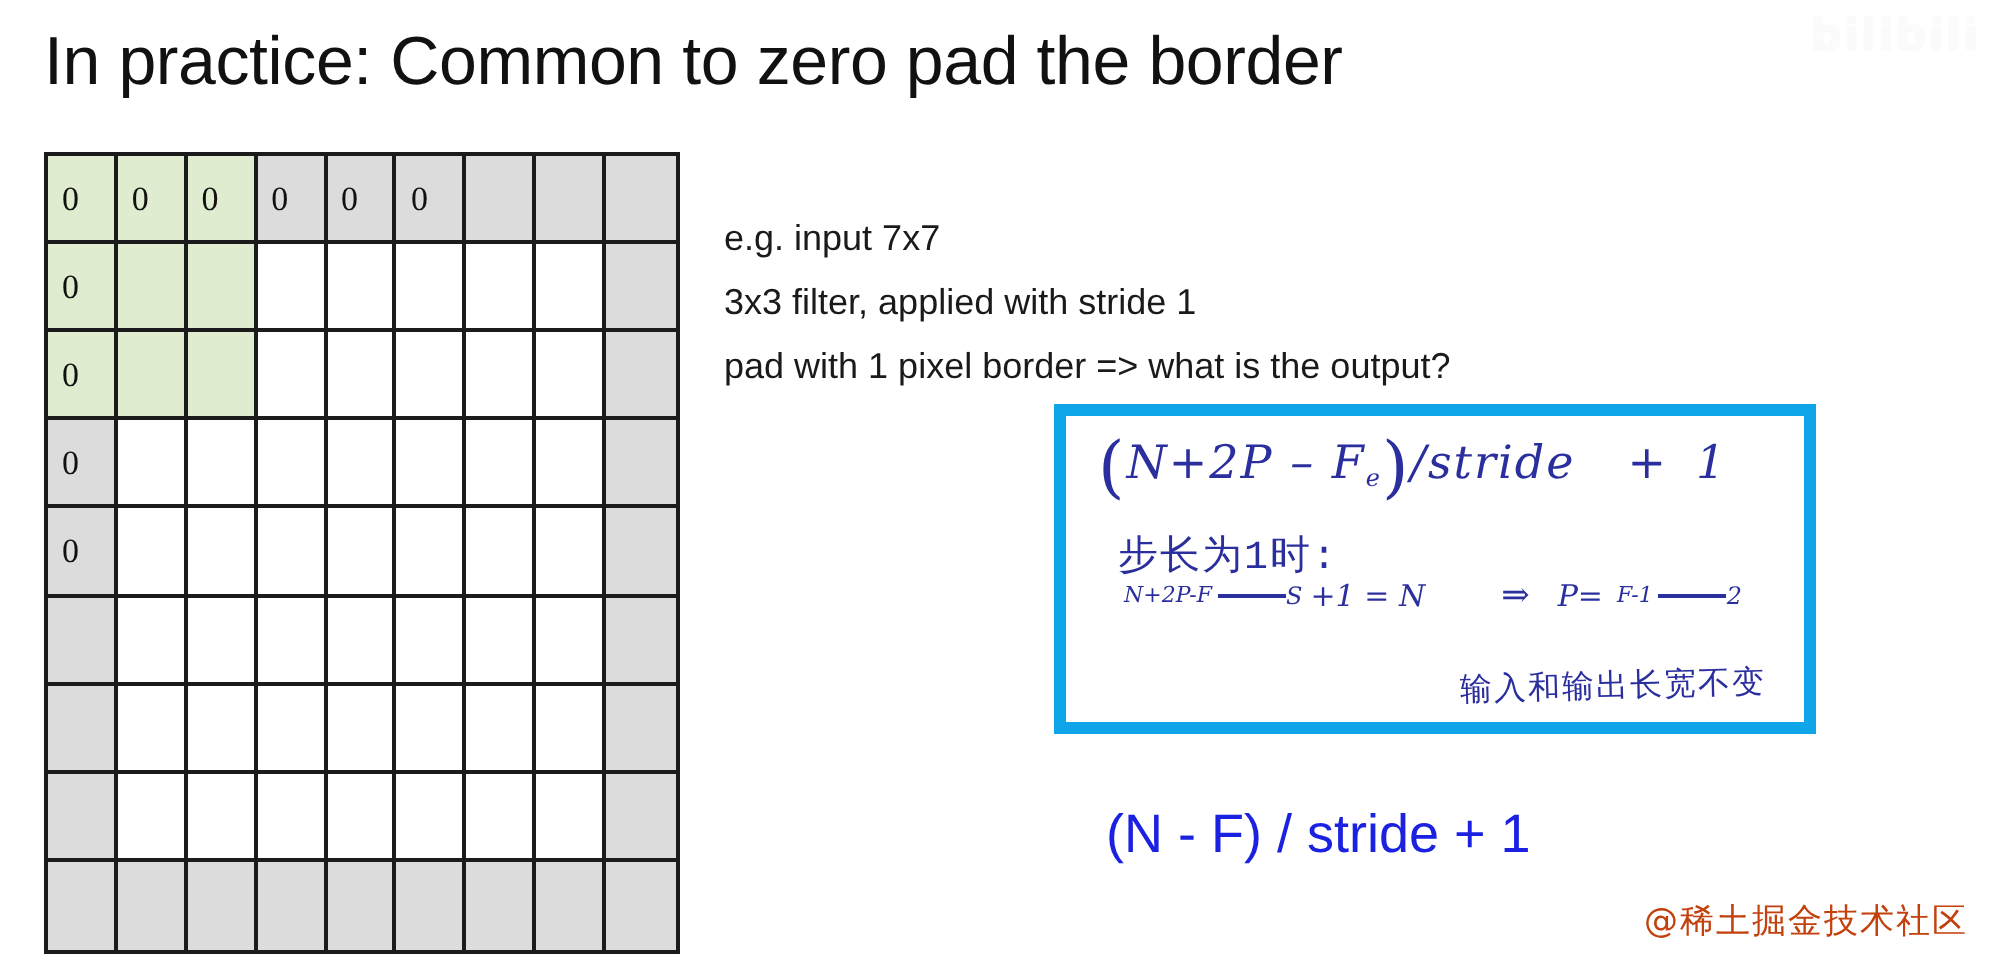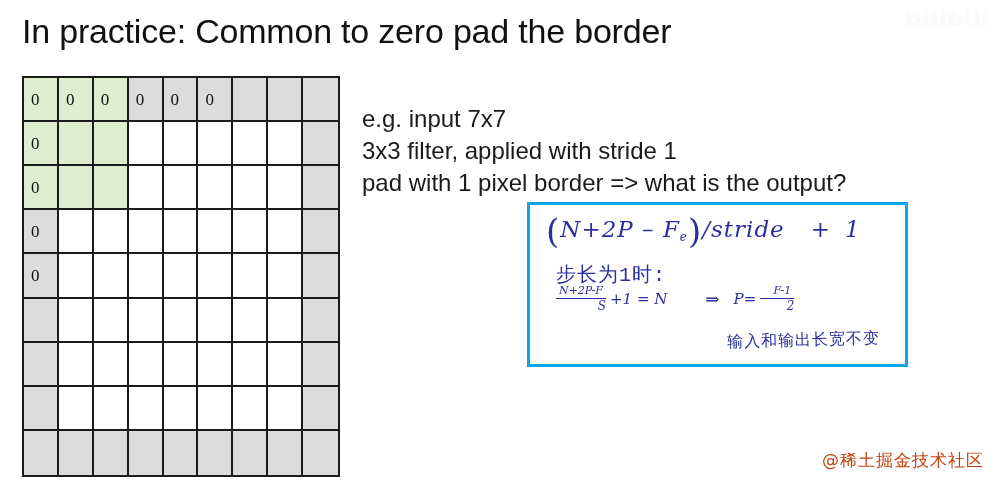--- a/index.html
+++ b/index.html
@@ -93,35 +93,35 @@
   .cell.green { background: #dfeccf; }
 
   
   #text-block {
     position: absolute;
     left: 362px;
     top: 103px;
     width: 600px;
   }
   .txt-line {
-    font-size: 24px;
+    font-size: 18px;
     line-height: 32px;
     color: #1a1a1a;
     white-space: nowrap;
   }
   .txt-line b { font-weight: 400; }
 
   
   #hand-box {
     position: absolute;
     left: 527px;
     top: 202px;
     width: 381px;
     height: 165px;
-    border: 3px solid #0ea5e9;
+    border: 6px solid #0ea5e9;
     box-sizing: border-box;
     background: #ffffff;
   }
   .hand {
     color: #2b2f9e;
     font-family: "DejaVu Serif", serif;
     font-style: italic;
     position: absolute;
     white-space: nowrap;
   }
@@ -152,22 +152,22 @@
   #hand-eq {
     left: 26px;
     top: 80px;
     font-size: 15px;
     display: flex;
     align-items: center;
     gap: 4px;
   }
   .frac {
     display: inline-flex;
-    flex-direction: column;
-    align-items: flex-end;
+    flex-direction: row;
+    align-items: center;
     line-height: 1.05;
     vertical-align: middle;
   }
   .frac .num { font-size: 11px; padding: 0 3px; }
   .frac .bar {
     display: block;
     width: 100%;
     min-width: 34px;
     height: 1.5px;
     background: #2b2f9e;
@@ -332,16 +332,17 @@
       <span class="frac">
         <span class="num">F-1</span>
         <span class="bar"></span>
         <span class="den">2</span>
       </span>
     </div>
 
     <div class="hand" id="hand-cn-2">输入和输出长宽不变</div>
   </div>
 
+  <div id="recall-formula">(N - F) / stride + 1</div>
 
   <div class="watermark-bottom">@稀土掘金技术社区</div>
 
 </div>
 
 </body></html>

